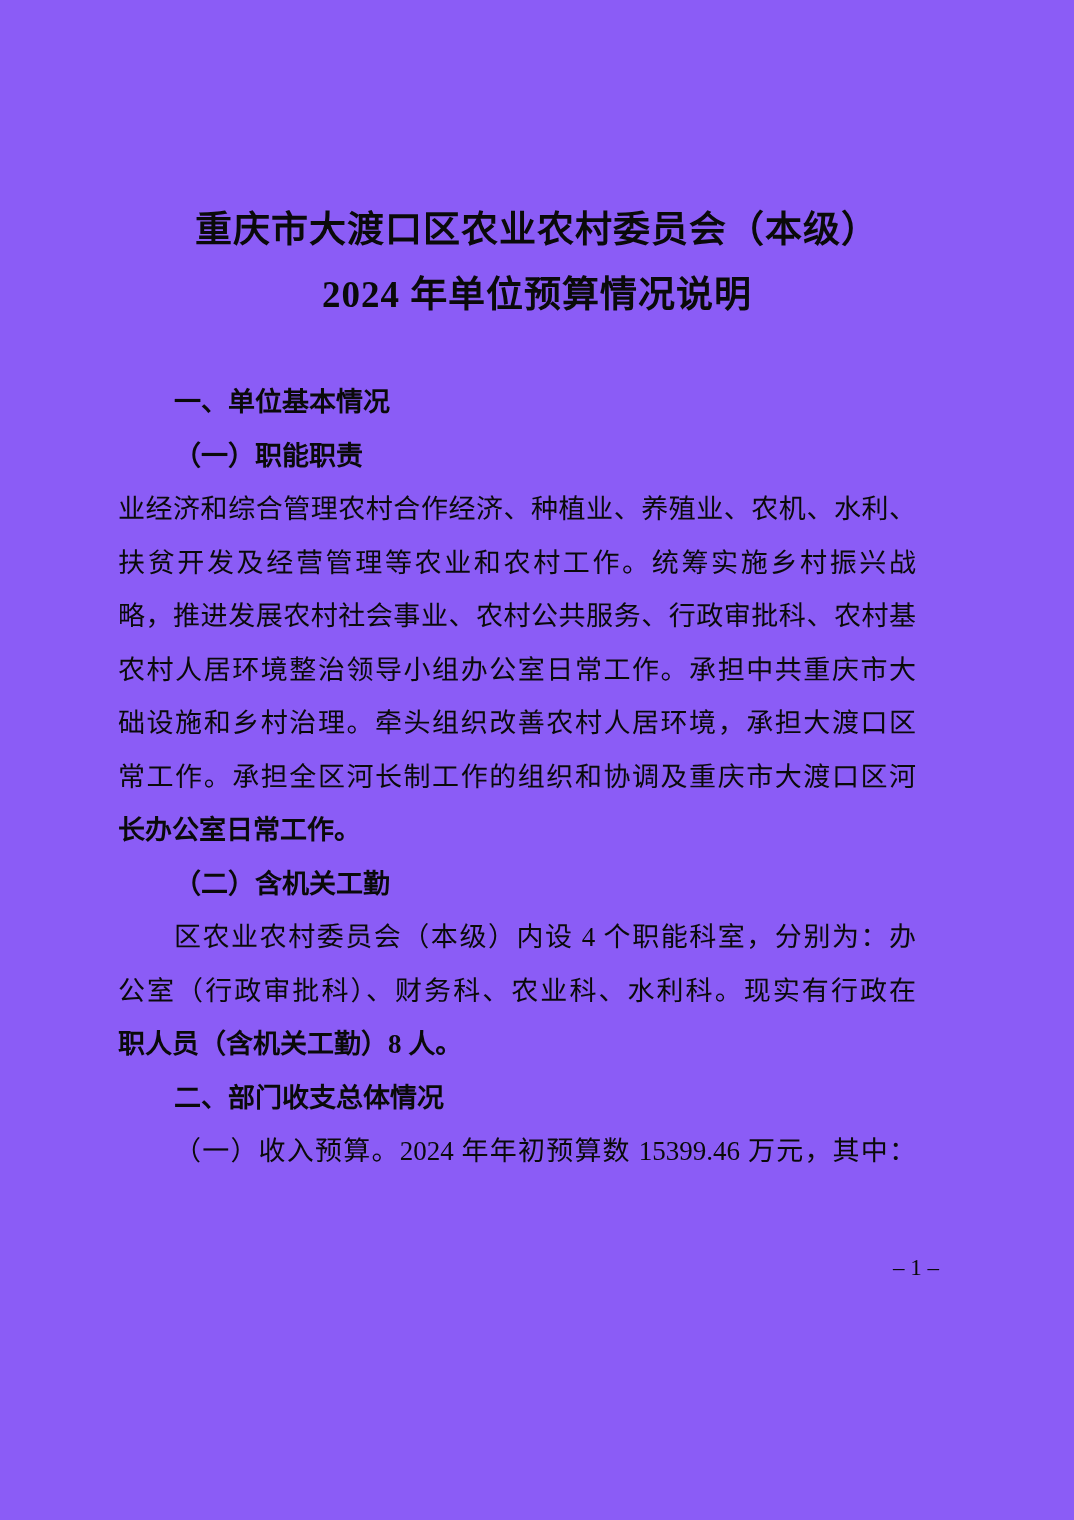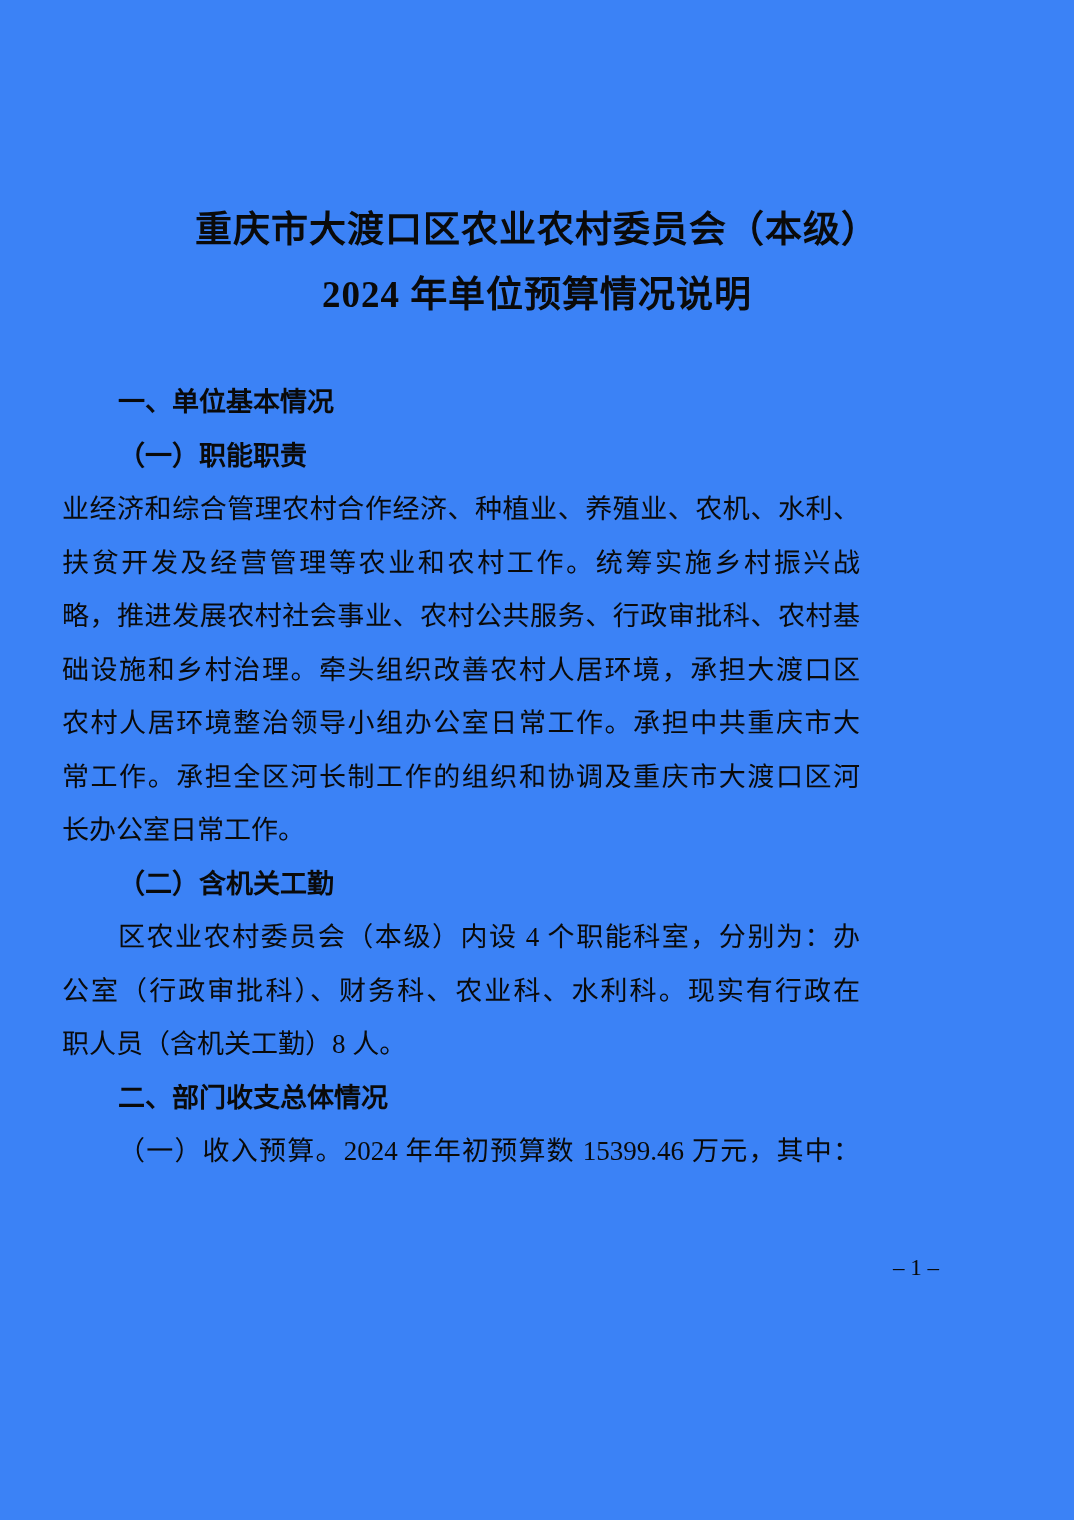--- a/index.html
+++ b/index.html
@@ -4,37 +4,37 @@
 <style>
   html, body {
     margin: 0;
     padding: 0;
     background: #ffffff;
   }
   .page {
     position: relative;
     width: 1074px;
     height: 1520px;
-    background: #3b82f6;
+    background: #8b5cf6;
     color: #0a0a0a;
     box-sizing: border-box;
     padding-top: 197px;
     overflow: hidden;
     font-family: "Liberation Serif", "DejaVu Serif", serif;
   }
   .doc-title {
     text-align: center;
     font-family: "Liberation Serif", "DejaVu Serif", serif;
     font-weight: 700;
     font-size: 37px;
     line-height: 65px;
     letter-spacing: 1px;
   }
   .content {
-    margin: 49px 135px 0 62px;
+    margin: 49px 135px 0 118px;
     width: 798px;
     font-size: 27px;
     line-height: 53.5px;
   }
   .line {
     height: 53.5px;
     overflow: hidden;
   }
   .h-bold {
     font-family: "Liberation Sans", "DejaVu Sans", sans-serif;
@@ -48,20 +48,21 @@
   .pline {
     text-align: justify;
     text-align-last: justify;
   }
   .pline.first {
     text-indent: 56px;
   }
   .pline.lastline {
     text-align: right;
     text-align-last: left;
+    font-weight: bold;
   }
   .page-number {
     margin: 73px 135px 0 141px;
     text-align: right;
     font-size: 23px;
     line-height: 32px;
     font-family: "Liberation Serif", "DejaVu Serif", serif;
   }
 </style>
 </head>
@@ -76,22 +77,22 @@
 
   <div class="content">
 
     <div class="line h-bold">一、单位基本情况</div>
 
     <div class="line h-sub">（一）职能职责</div>
 
     <div class="line pline">业经济和综合管理农村合作经济、种植业、养殖业、农机、水利、</div>
     <div class="line pline">扶贫开发及经营管理等农业和农村工作。统筹实施乡村振兴战</div>
     <div class="line pline">略，推进发展农村社会事业、农村公共服务、行政审批科、农村基</div>
+    <div class="line pline">农村人居环境整治领导小组办公室日常工作。承担中共重庆市大</div>
     <div class="line pline">础设施和乡村治理。牵头组织改善农村人居环境，承担大渡口区</div>
-    <div class="line pline">农村人居环境整治领导小组办公室日常工作。承担中共重庆市大</div>
     <div class="line pline">常工作。承担全区河长制工作的组织和协调及重庆市大渡口区河</div>
     <div class="line pline lastline">长办公室日常工作。</div>
 
     <div class="line h-sub">（二）含机关工勤</div>
 
     <div class="line pline first">区农业农村委员会（本级）内设 4 个职能科室，分别为：办</div>
     <div class="line pline">公室（行政审批科）、财务科、农业科、水利科。现实有行政在</div>
     <div class="line pline lastline">职人员（含机关工勤）8 人。</div>
 
     <div class="line h-bold">二、部门收支总体情况</div>

